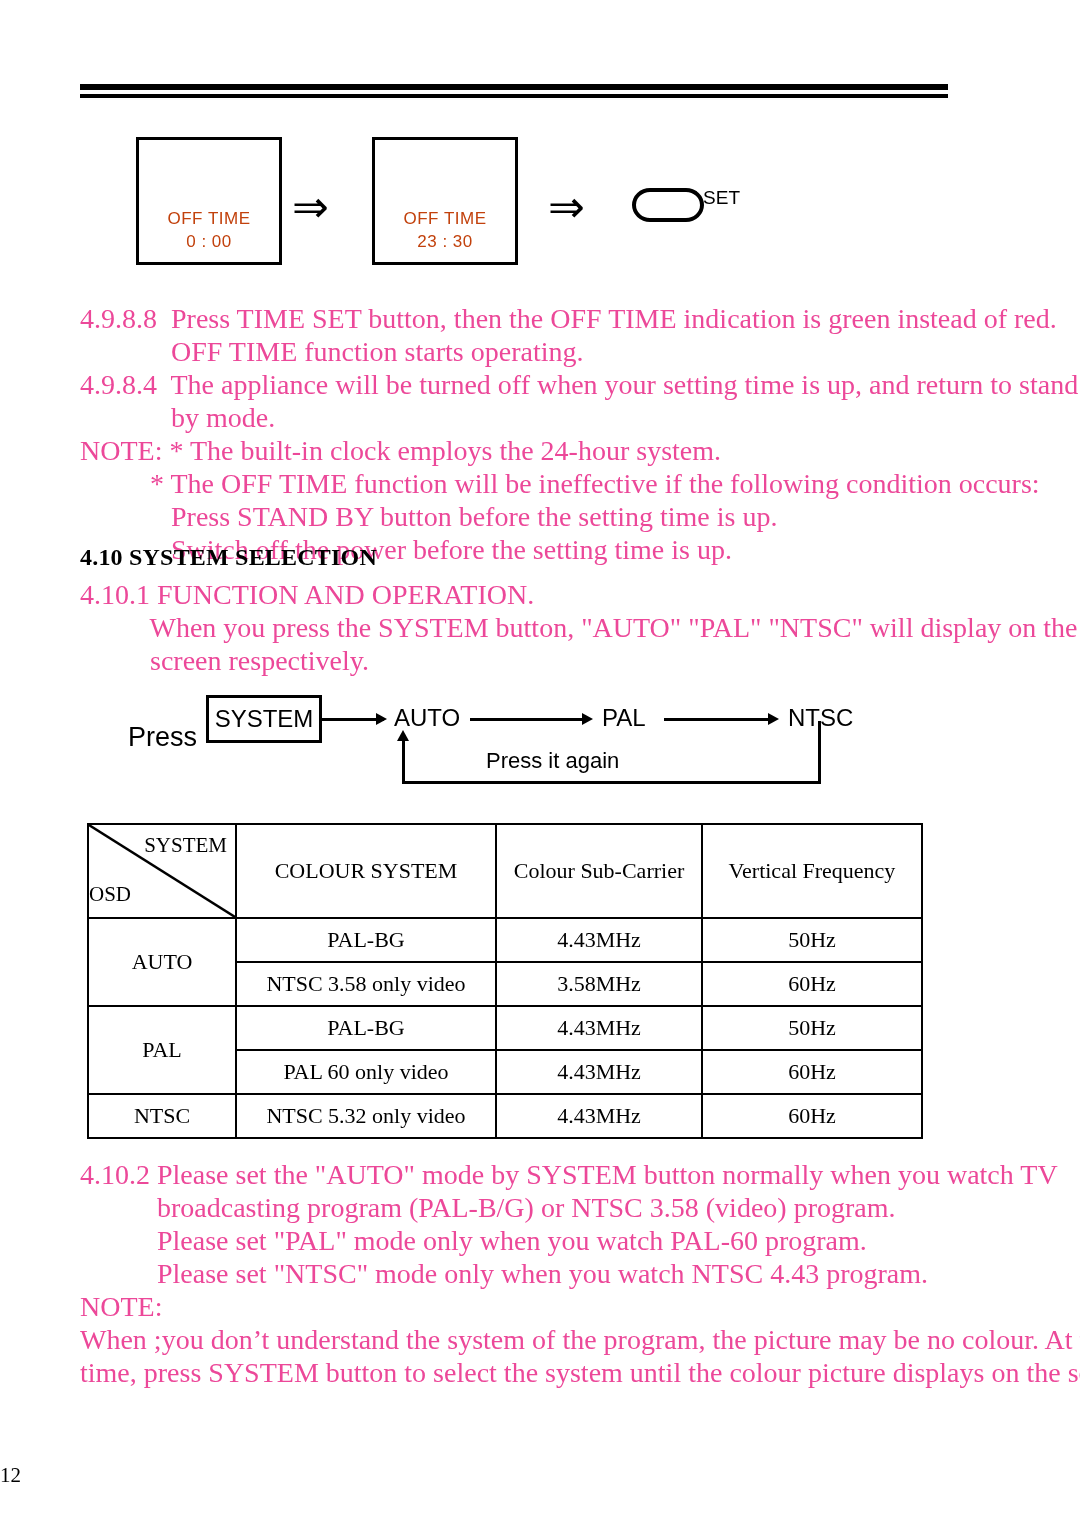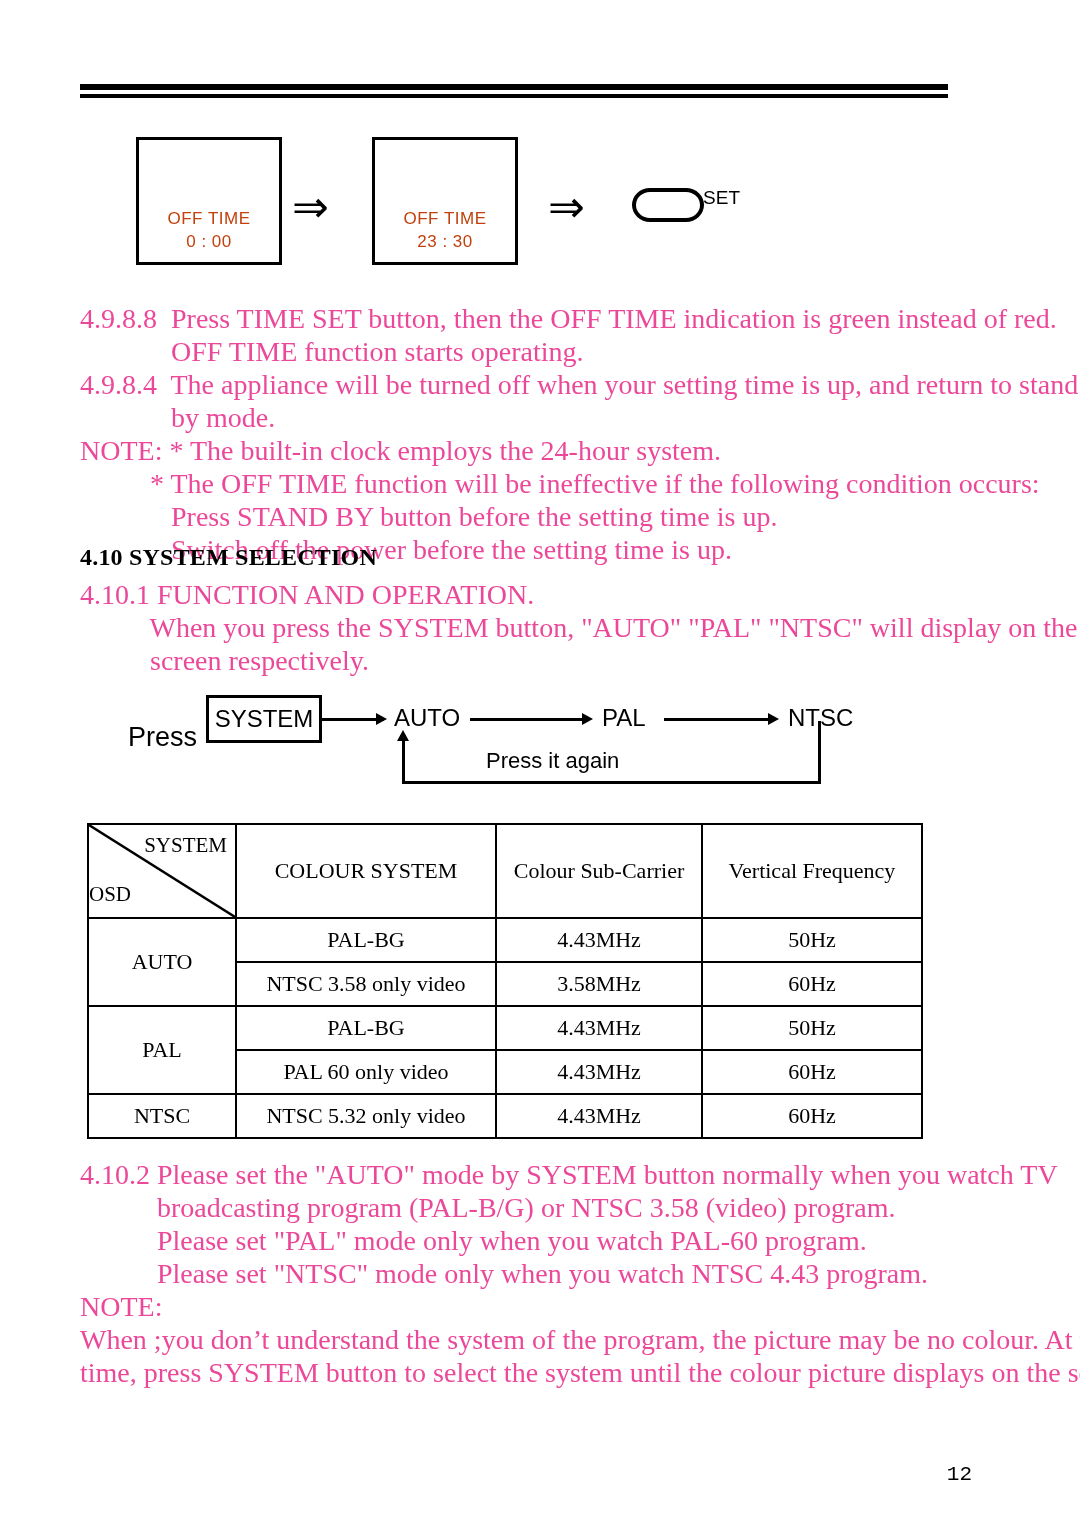--- a/index.html
+++ b/index.html
@@ -256,23 +256,23 @@
   .row-cell { height: 42px; }
 
   
   #para-block-3 { left: 80px; top: 1158px; }
 
   #page-number {
     position: absolute;
     left: 0;
     top: 1463px;
     width: 972px;
-    text-align: right;
+    text-align: left;
     font-size: 21px;
-    font-family: Liberation Mono, monospace;
+    font-family: Liberation Serif, serif;
   }
 </style>
 </head>
 <body>
 
 <div id="top-rule">
   <div class="bar-thick"></div>
   <div class="bar-thin"></div>
 </div>
 

